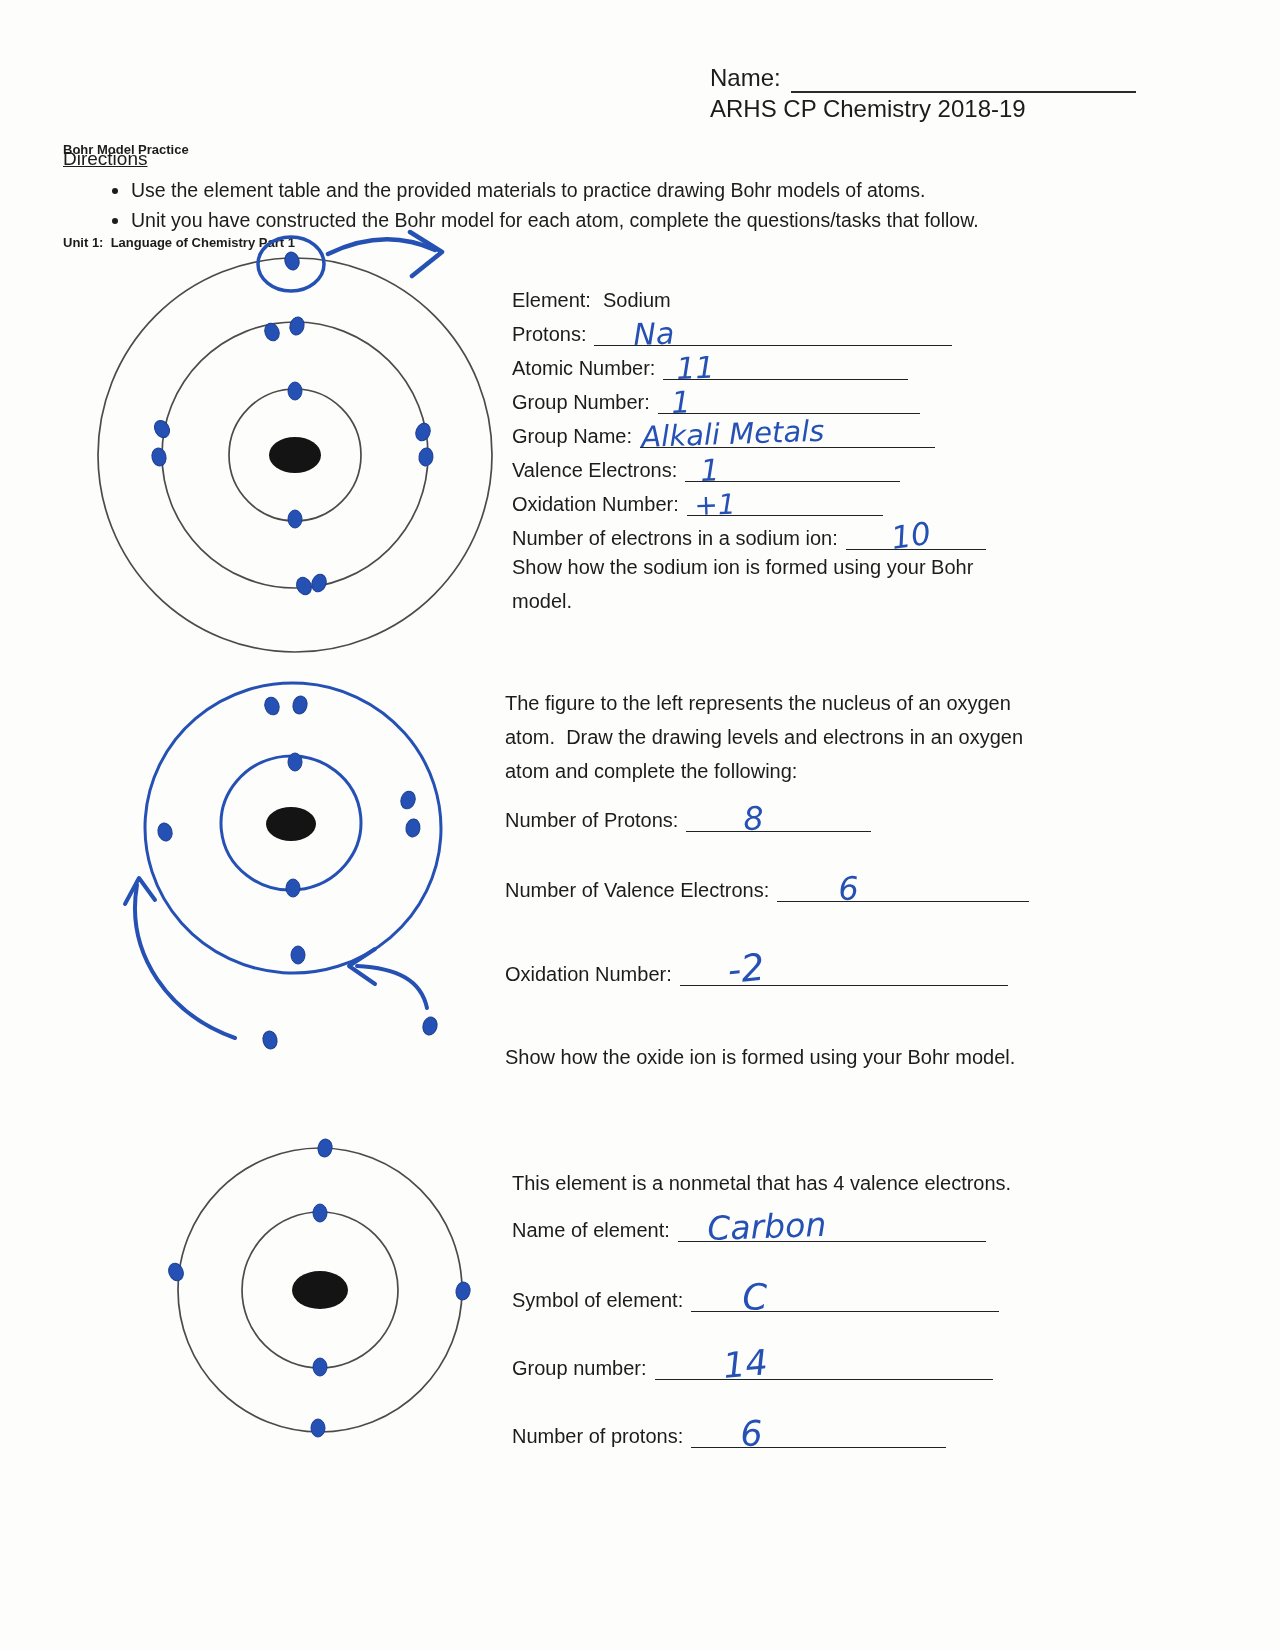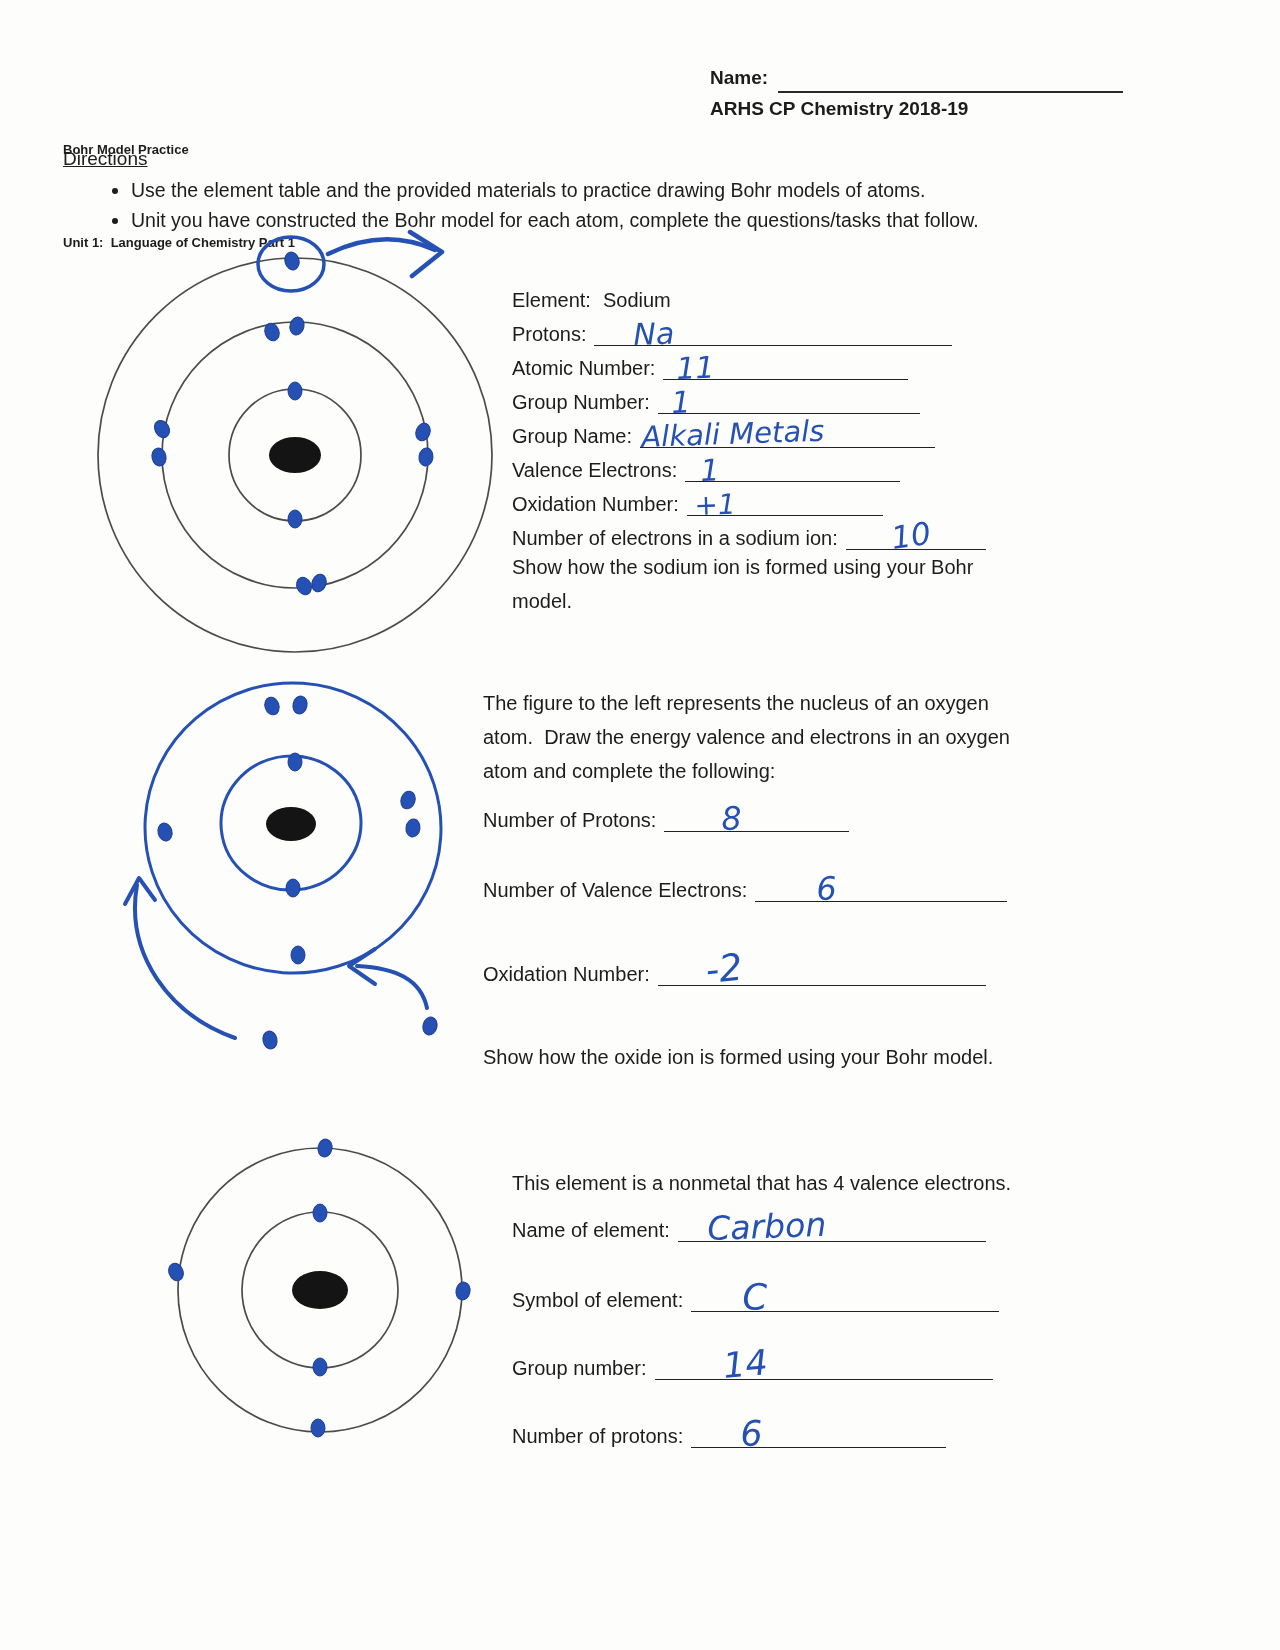--- a/index.html
+++ b/index.html
@@ -1,34 +1,34 @@
 <!DOCTYPE html>
 <html><head>
 <meta charset="utf-8">
 <style>
   html,body{margin:0;padding:0;}
   body{background:#d8d8d8;font-family:"Liberation Sans",sans-serif;}
   .page{position:relative;width:1280px;height:1650px;margin:0 auto;background:#fdfdfb;color:#1c1c1c;overflow:hidden;}
   .hdr-left{position:absolute;left:63px;top:72px;font-size:13px;line-height:31px;font-weight:700;white-space:pre-wrap;}
-  .hdr-right{position:absolute;left:710px;top:62px;font-size:19px;line-height:31px;font-weight:700;}
+  .hdr-right{position:absolute;left:710px;top:62px;font-size:24px;line-height:31px;font-weight:400;}
   .name-row{display:flex;align-items:flex-end;}
   .name-line{display:inline-block;width:345px;border-bottom:2px solid #2a2a2a;height:22px;margin-left:10px;}
   .directions{position:absolute;left:63px;top:148px;font-size:19.5px;}
   .dir-head{font-weight:400;text-decoration:underline;margin-bottom:9px;font-size:19px;}
   .directions ul{margin:0;padding-left:68px;}
   .directions li{margin-bottom:7px;}
   .qa{position:absolute;font-size:20px;}
   .row{display:flex;align-items:flex-end;height:34px;white-space:pre-wrap;}
   .row .gap{width:12px;}
   .blank{display:inline-block;position:relative;height:24px;border-bottom:1.7px solid #222;margin-left:8px;flex:none;}
   .hw{position:absolute;bottom:-7px;color:#2551b4;font-style:italic;font-family:"DejaVu Sans",sans-serif;white-space:nowrap;transform:rotate(-2deg);transform-origin:left bottom;}
   .tline{line-height:34px;white-space:pre-wrap;}
   .model{position:absolute;}
   #sodium-qa{left:512px;top:278px;}
-  #oxygen-qa{left:483px;top:686px;}
+  #oxygen-qa{left:505px;top:686px;}
   #carbon-qa{left:512px;top:1166px;}
 </style>
 </head>
 <body>
 
 <div class="page">
 
   <div class="hdr-left">
     <div>Bohr Model Practice</div>
     <div>Unit 1:  Language of Chemistry Part 1</div>
@@ -137,21 +137,21 @@
       <path d="M 40 234 L 54 208 L 70 230"></path>
     </g>
     <g fill="none" stroke="#2551b4" stroke-width="4" stroke-linecap="round" stroke-linejoin="round">
       <path d="M 342 338 C 336 310 312 298 272 296"></path>
       <path d="M 290 279 L 264 296 L 290 314"></path>
     </g>
   </svg>
 
   <div class="qa" id="oxygen-qa">
     <div class="tline">The figure to the left represents the nucleus of an oxygen</div>
-    <div class="tline">atom.  Draw the energy valence and electrons in an oxygen</div>
+    <div class="tline">atom.  Draw the drawing levels and electrons in an oxygen</div>
     <div class="tline">atom and complete the following:</div>
     <div class="row" style="margin-top:10px">
       <span>Number of Protons:</span>
       <span class="blank" style="width:185px"><span class="hw" style="left:58px;font-size:32px">8</span></span>
     </div>
     <div class="row" style="margin-top:36px">
       <span>Number of Valence Electrons:</span>
       <span class="blank" style="width:252px"><span class="hw" style="left:62px;font-size:32px">6</span></span>
     </div>
     <div class="row" style="margin-top:50px">

